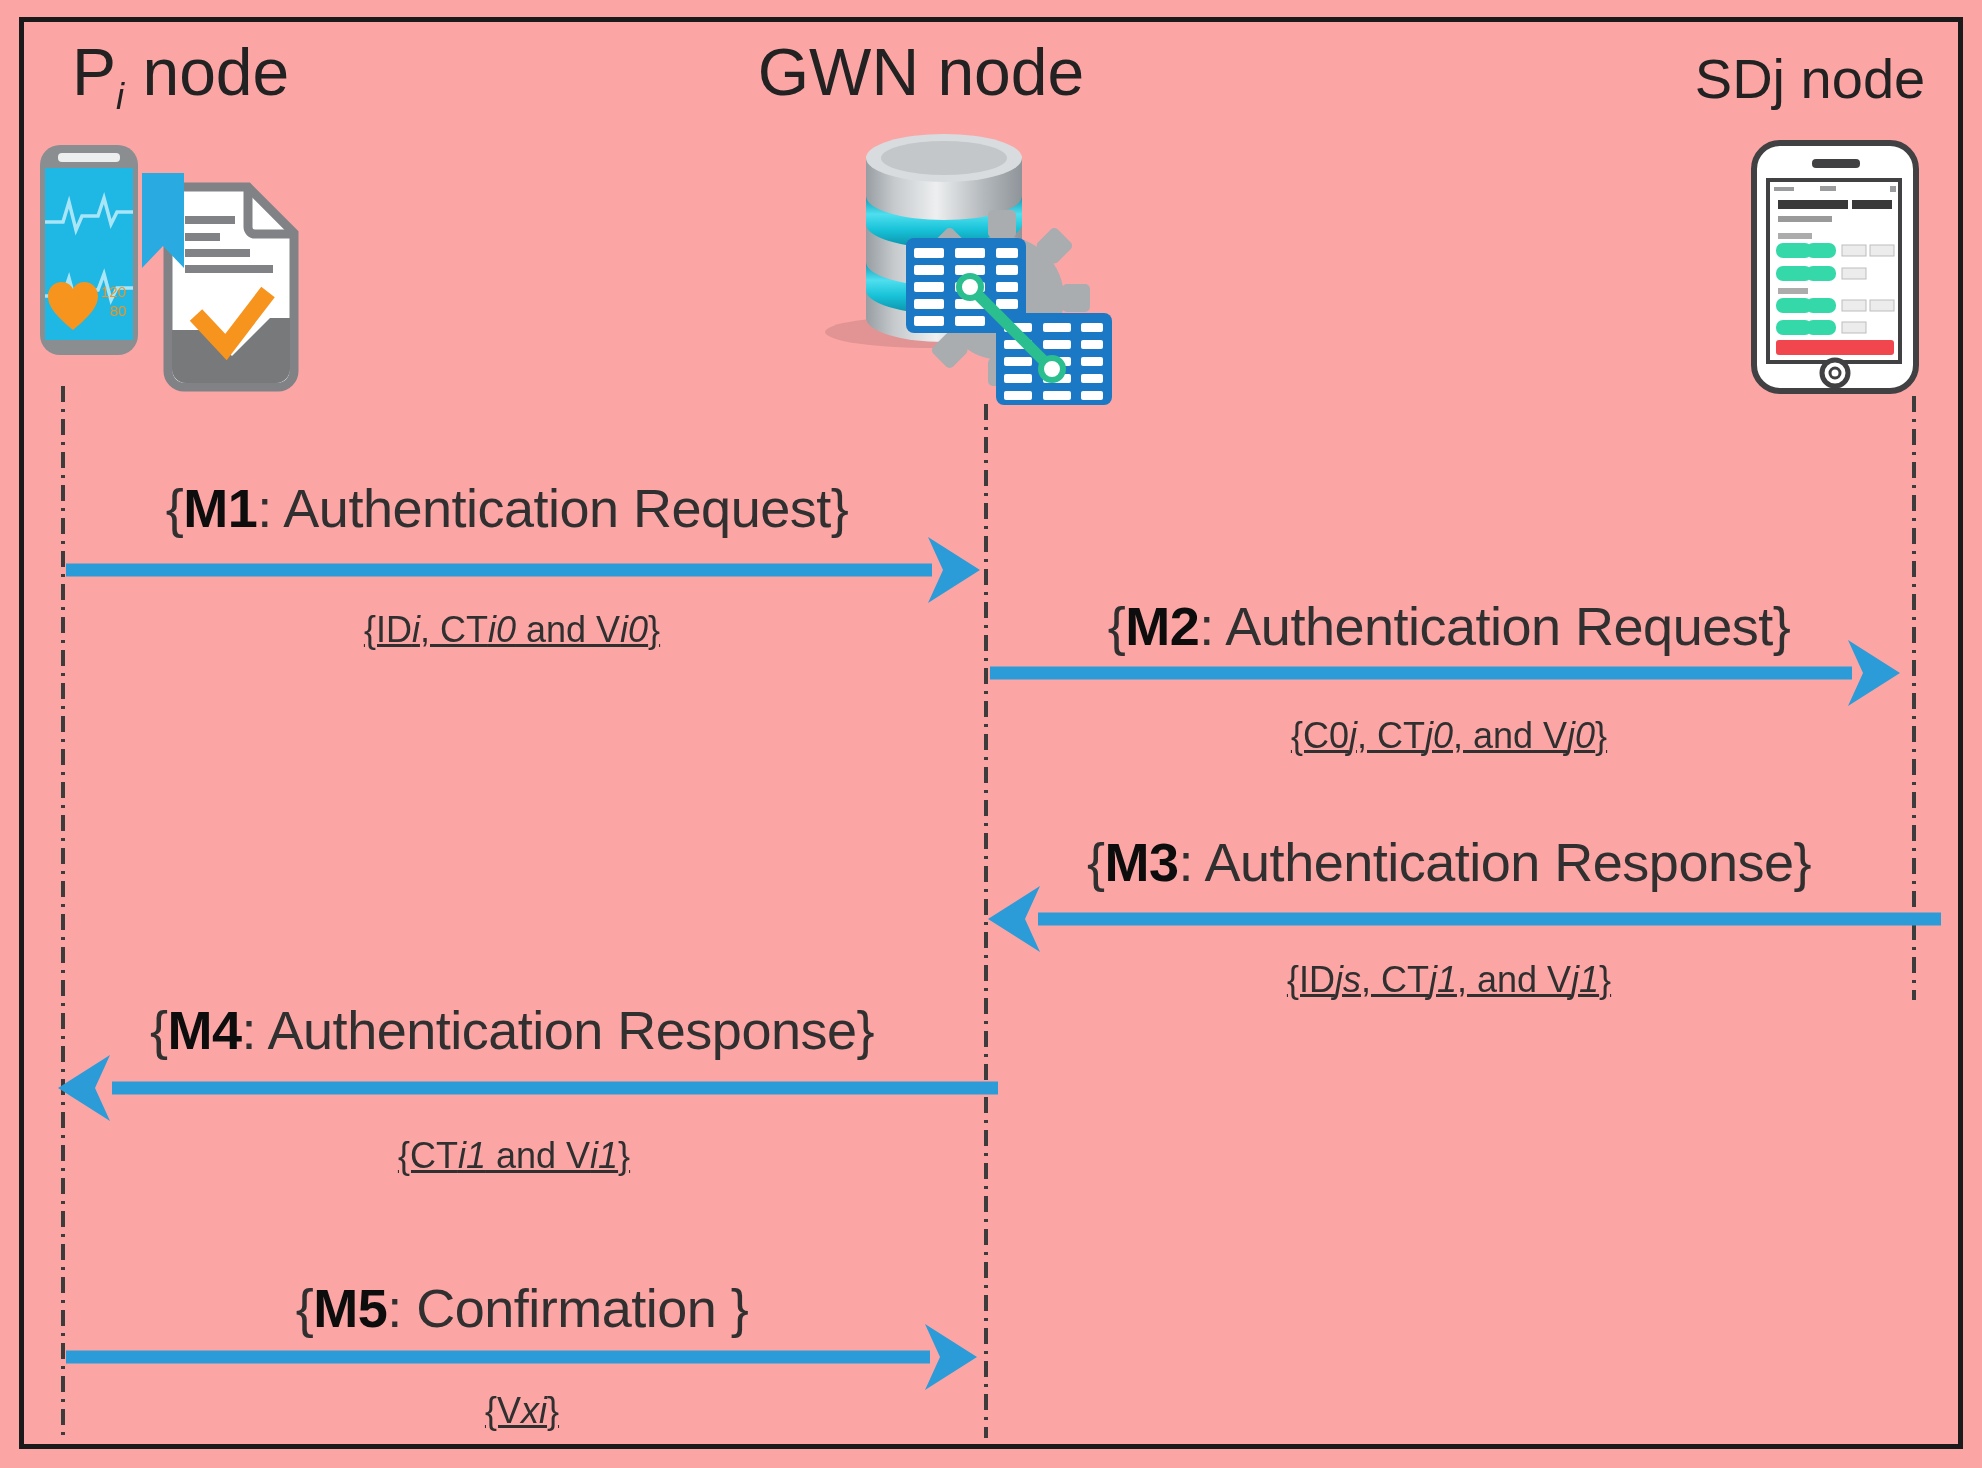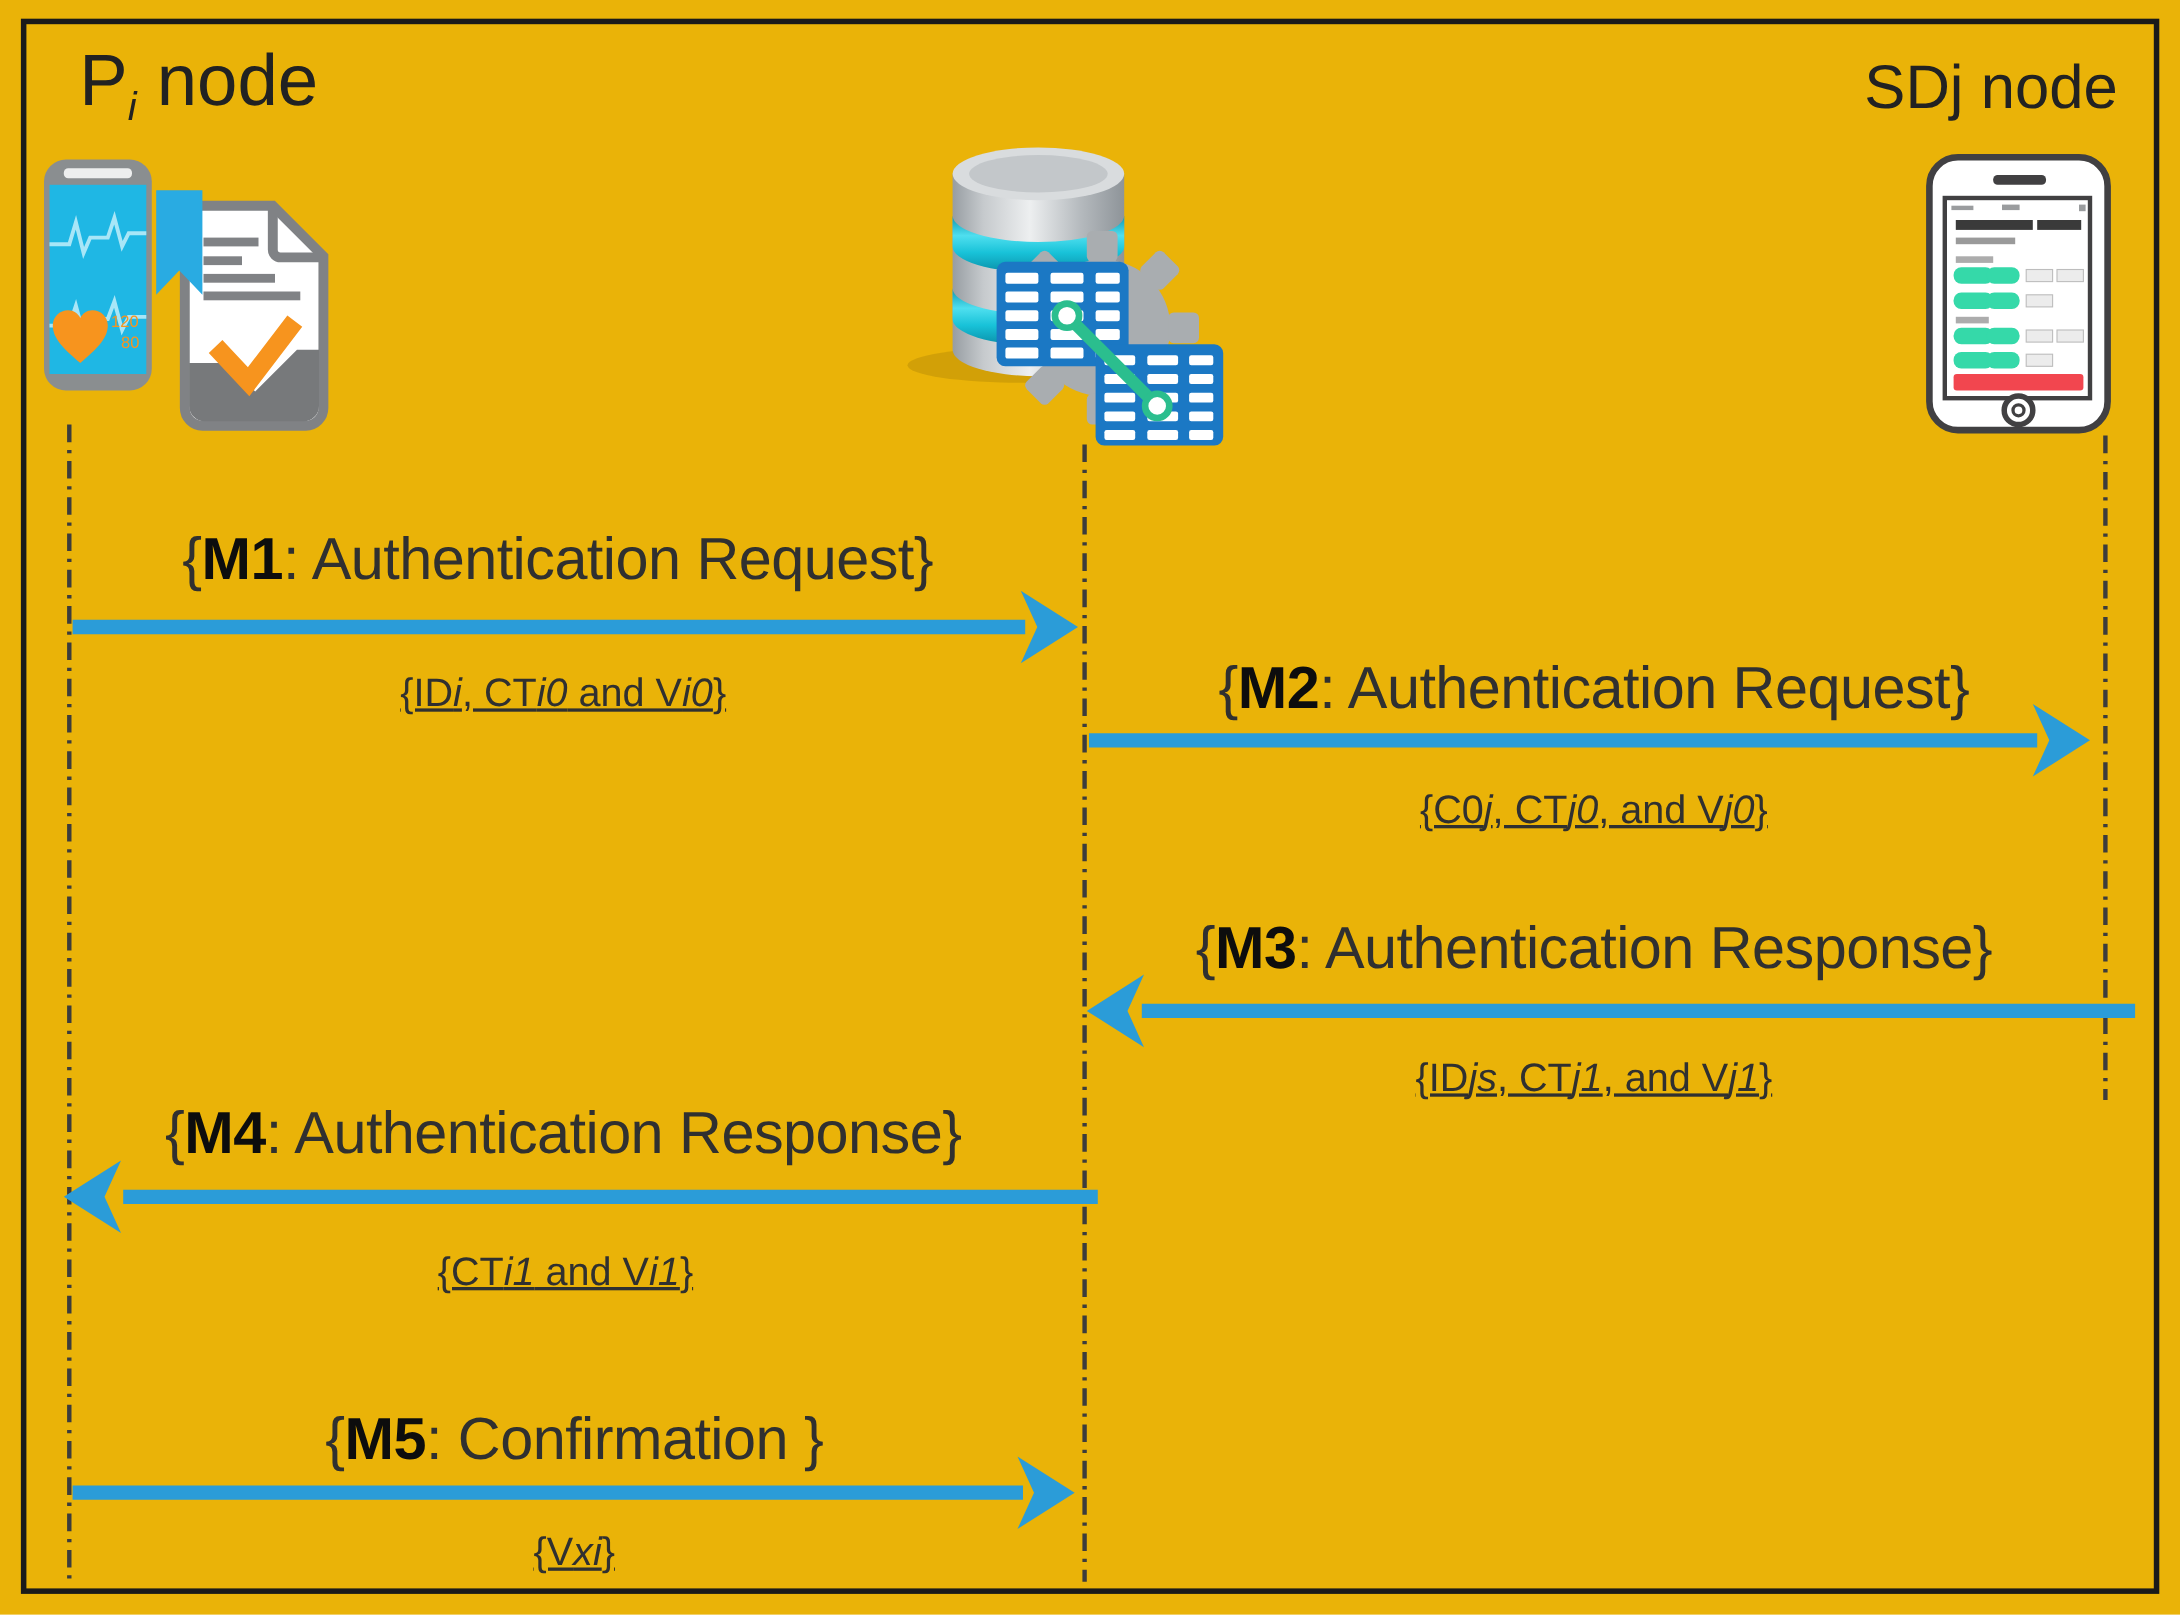--- a/index.html
+++ b/index.html
@@ -1,16 +1,16 @@
 <!DOCTYPE html>
 <html style="--arrow-blue: #2B9CD8; --lifeline-gray: #3C3C3C; --frame-black: #1A1A1A; --text-dark: #303030; --cyan: #29ABE2; --screen-cyan: #1FB7E4; --orange: #F7941E; --doc-gray: #808285; --band-gray: #77797B; --phone-gray: #8A8E90; --table-blue: #1B78C4; --green-link: #2BBE8E; --mint: #35D9A9; --app-red: #F2464F; --tablet-outline: #414042;"><head>
 <meta charset="utf-8">
 <style>
   html,body{margin:0;padding:0;background:#ffffff;}
-  .stage{position:relative;width:1982px;height:1468px;background:#eab308;overflow:hidden;
+  .stage{position:relative;width:1982px;height:1468px;background:#fca5a5;overflow:hidden;
          font-family:"Liberation Sans", sans-serif;}
   .frame{position:absolute;left:19px;top:17px;width:1944px;height:1432px;
          border:5px solid var(--frame-black,#1a1a1a);box-sizing:border-box;}
   svg.layer{position:absolute;left:0;top:0;}
   .ntitle{position:absolute;white-space:nowrap;color:#222;font-size:66px;}
   .ntitle sub{font-style:italic;font-size:0.55em;}
   #t-pi{left:72px;top:34px;}
   #t-gwn{left:921px;top:34px;transform:translateX(-50%);}
   #t-sdj{left:1810px;top:46px;transform:translateX(-50%);font-size:56px;}
   .lbl,.prm{position:absolute;transform:translate(-50%,-50%);white-space:nowrap;
@@ -26,20 +26,21 @@
   #m5l{left:522px;top:1308px} #m5p{left:522px;top:1411px}
 </style>
 </head>
 <body>
 
 <div class="stage">
 
   <div class="frame"></div>
 
   <div class="ntitle" id="t-pi"><span>P</span><sub>i</sub><span> node</span></div>
+  <div class="ntitle" id="t-gwn">GWN node</div>
   <div class="ntitle" id="t-sdj">SDj node</div>
 
   <svg class="layer" width="1982" height="1468" viewBox="0 0 1982 1468">
     <defs>
       <linearGradient id="gradSilver" x1="0" y1="0" x2="1" y2="0">
         <stop offset="0" stop-color="#979DA2"></stop>
           <stop offset="0.18" stop-color="#C6CACD"></stop>
         <stop offset="0.45" stop-color="#EDEFF0"></stop>
           <stop offset="0.75" stop-color="#B4B9BD"></stop>
         <stop offset="1" stop-color="#8E9499"></stop>

